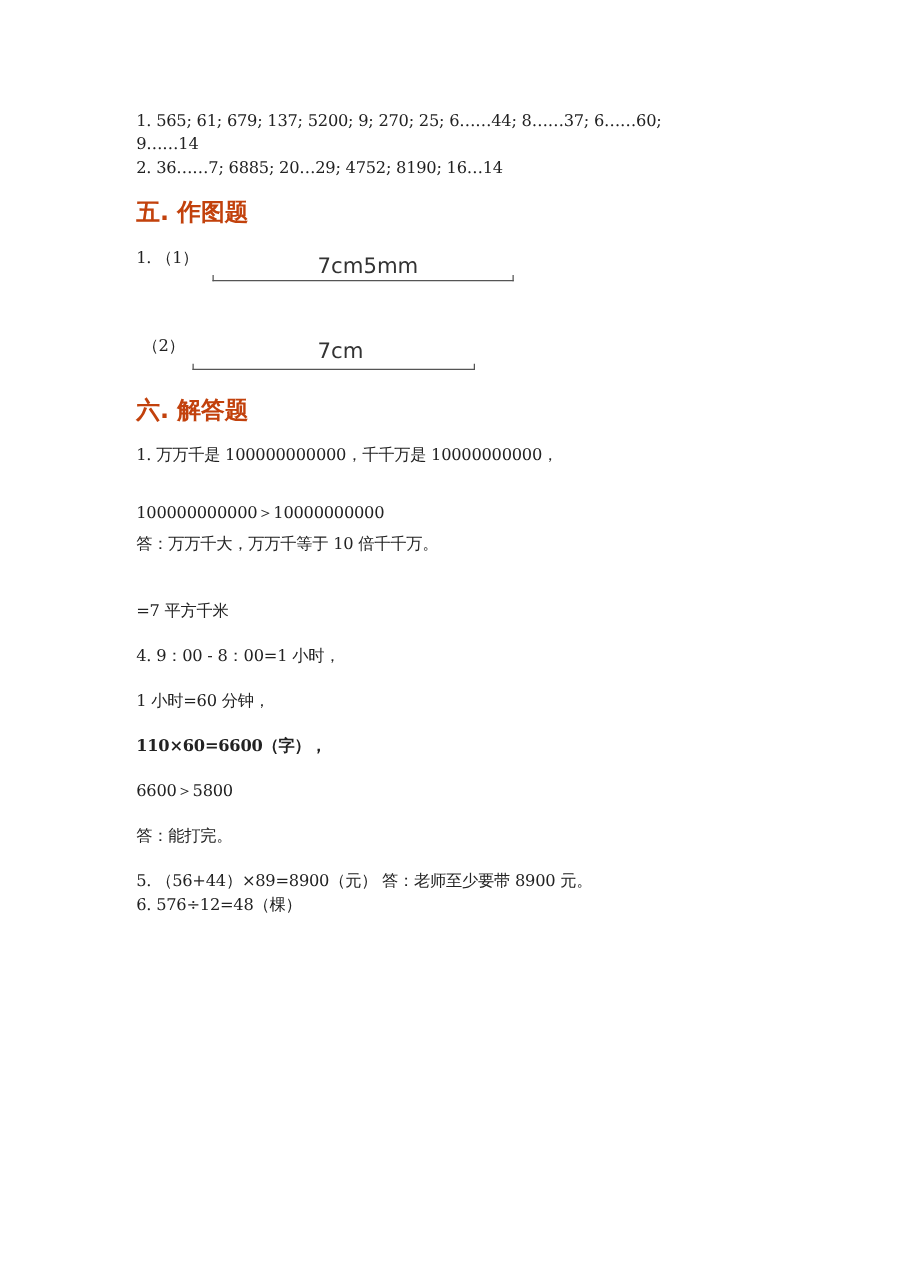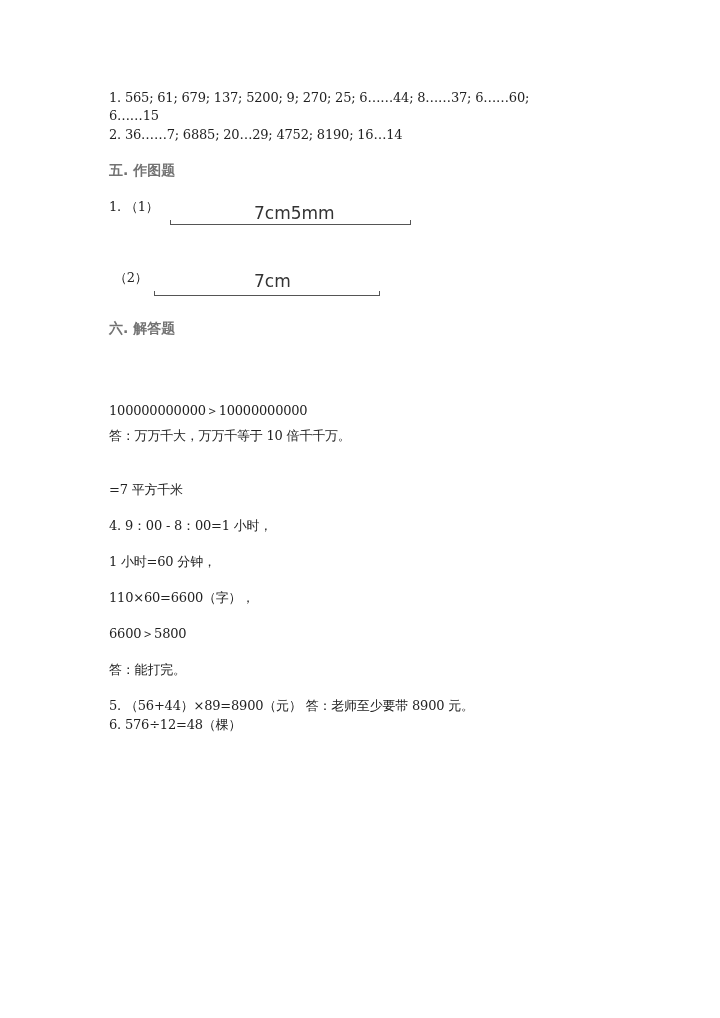--- a/index.html
+++ b/index.html
@@ -26,23 +26,23 @@
       font-size: 13px;
       line-height: 17px;
       white-space: nowrap;
       letter-spacing: -0.2px;
     }
     .heading {
       position: absolute;
       left: 109px;
       font-family: "DejaVu Sans", "Liberation Sans", sans-serif;
       font-weight: bold;
-      font-size: 14px;
+      font-size: 19px;
       line-height: 18px;
-      color: #737373;
+      color: #c2410c;
       white-space: nowrap;
     }
     .segment {
       position: absolute;
       height: 5px;
       border-left: 1.5px solid #555;
       border-right: 1.5px solid #555;
       border-bottom: 1.5px solid #555;
       box-sizing: border-box;
     }
@@ -54,41 +54,42 @@
       color: #333;
       white-space: nowrap;
     }
   </style>
 </head>
 <body>
 
 <div class="page">
 
   <div class="line" style="top:89px;">1. 565; 61; 679; 137; 5200; 9; 270; 25; 6……44; 8……37; 6……60;</div>
-  <div class="line" style="top:107px;">6……15</div>
+  <div class="line" style="top:107px;">9……14</div>
   <div class="line" style="top:126px;">2. 36……7; 6885; 20…29; 4752; 8190; 16…14</div>
 
   <div class="heading" style="top:161px;">五. 作图题</div>
   <div class="line" style="top:198px;">1. （1）</div>
 
   <div class="seg-label" style="left:254px; top:205px;">7cm5mm</div>
   <div class="segment" style="left:170px; top:220px; width:241px;"></div>
 
   <div class="line" style="top:269px; left:114px;">（2）</div>
   <div class="seg-label" style="left:254px; top:273px;">7cm</div>
   <div class="segment" style="left:154px; top:291px; width:226px;"></div>
 
   <div class="heading" style="top:319px;">六. 解答题</div>
 
+  <div class="line" style="top:356px;">1. 万万千是 100000000000，千千万是 10000000000，</div>
   <div class="line" style="top:382px;margin-top:20px;">100000000000＞10000000000</div>
   <div class="line" style="top:427px;">答：万万千大，万万千等于 10 倍千千万。</div>
 
   <div class="line" style="top:481px;">=7 平方千米</div>
   <div class="line" style="top:517px;text-align:right;">4. 9：00 - 8：00=1 小时，</div>
   <div class="line" style="top:553px;">1 小时=60 分钟，</div>
-  <div class="line" style="top:589px;">110×60=6600（字），</div>
+  <div class="line" style="top:589px;font-weight:bold;">110×60=6600（字），</div>
   <div class="line" style="top:625px;">6600＞5800</div>
   <div class="line" style="top:661px;">答：能打完。</div>
 
   <div class="line" style="top:697px;">5. （56+44）×89=8900（元）  答：老师至少要带 8900 元。</div>
   <div class="line" style="top:716px;text-align:right;">6. 576÷12=48（棵）</div>
 
 </div>
 
 </body></html>

